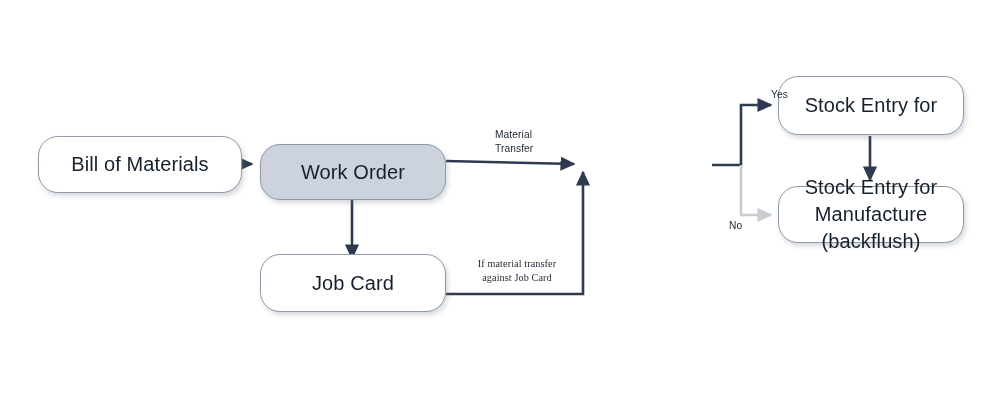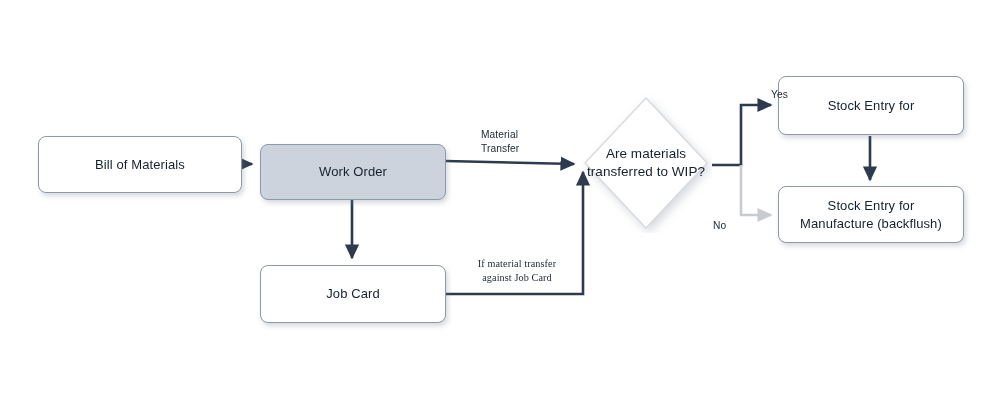--- a/index.html
+++ b/index.html
@@ -28,39 +28,39 @@
   }
 
   
   .node {
     position: absolute;
     box-sizing: border-box;
     display: flex;
     align-items: center;
     justify-content: center;
     text-align: center;
-    border-radius: 8px;
+    border-radius: 20px;
     border: 1.6px solid #8d99a8;
     background: #ffffff;
     color: #16212e;
-    font-size: 13px;
+    font-size: 20px;
     line-height: 1.35;
     letter-spacing: 0.1px;
     box-shadow: 2px 3px 5px rgba(120,130,145,0.30);
     z-index: 3;
   }
   .node.accent {
     background: #ccd3dc;
     border-color: #8d99a8;
   }
   .node .lbl { display: block; padding: 0 8px; }
 
   #node-bom        { left: 38px;  top: 136px; width: 204px; height: 57px; }
   #node-wo         { left: 260px; top: 144px; width: 186px; height: 56px; }
-  #node-jobcard    { left: 260px; top: 265px; width: 186px; height: 58px; }
+  #node-jobcard    { left: 260px; top: 254px; width: 186px; height: 58px; }
   #node-stock-rmt  { left: 778px; top: 76px;  width: 186px; height: 59px; }
   #node-stock-mfg  { left: 778px; top: 186px; width: 186px; height: 57px; }
 
   
   #node-decision {
     position: absolute;
     left: 580px;
     top: 93px;
     width: 132px;
     height: 140px;
@@ -91,25 +91,25 @@
     color: #1d2733;
     font-size: 10.2px;
     line-height: 1.33;
     letter-spacing: 0.1px;
     white-space: pre-line;
     z-index: 4;
   }
   .edge-label.center { text-align: center; }
   .edge-label.left   { text-align: left; }
 
-  #lbl-material-transfer { left: 481px; top: 128px; text-align: left; }
+  #lbl-material-transfer { left: 495px; top: 128px; text-align: left; }
   #lbl-if-with-ops       { left: 344px; top: 211px; width: 78px; text-align: center; }
   #lbl-if-mat-transfer   { left: 471px; top: 257px; width: 92px; text-align: center; font-family: Liberation Serif, serif; }
   #lbl-yes               { left: 739px; top: 88px;  text-align: left; margin-left: 32px; }
-  #lbl-no                { left: 713px; top: 219px; text-align: left; }
+  #lbl-no                { left: 729px; top: 219px; text-align: left; }
 </style>
 </head>
 <body>
 
 <div id="canvas">
 
   <svg id="edges" viewBox="0 0 1000 400" xmlns="http://www.w3.org/2000/svg">
     <defs>
       <marker id="arrow-dark" viewBox="0 0 10 10" refX="8.4" refY="5" markerWidth="6.2" markerHeight="6.2" orient="auto-start-reverse">
         <path d="M 0 0.6 L 9.4 5 L 0 9.4 z" fill="#2e3b4e"></path>
@@ -139,29 +139,20 @@
   </div>
 
   <div class="node accent" id="node-wo">
     <span class="lbl">Work Order</span>
   </div>
 
   <div class="node" id="node-jobcard">
     <span class="lbl">Job Card</span>
   </div>
 
-  <div id="node-decision">
-    <svg class="dia-shape" viewBox="0 0 132 140" xmlns="http://www.w3.org/2000/svg">
-      <polygon points="66,5 127,70 66,135 5,70" fill="#ffffff" stroke="#d7dade" stroke-width="1.4" style="filter: drop-shadow(3px 4px 5px rgba(120,130,145,0.30));"></polygon>
-    </svg>
-    <div class="dia-text">
-      <div>Are materials</div>
-      <div>transferred to WIP?</div>
-    </div>
-  </div>
 
   <div class="node" id="node-stock-rmt">
     <span class="lbl">
       <span>Stock Entry for</span><br>
     </span>
   </div>
 
   <div class="node" id="node-stock-mfg">
     <span class="lbl">
       <span>Stock Entry for</span><br>

